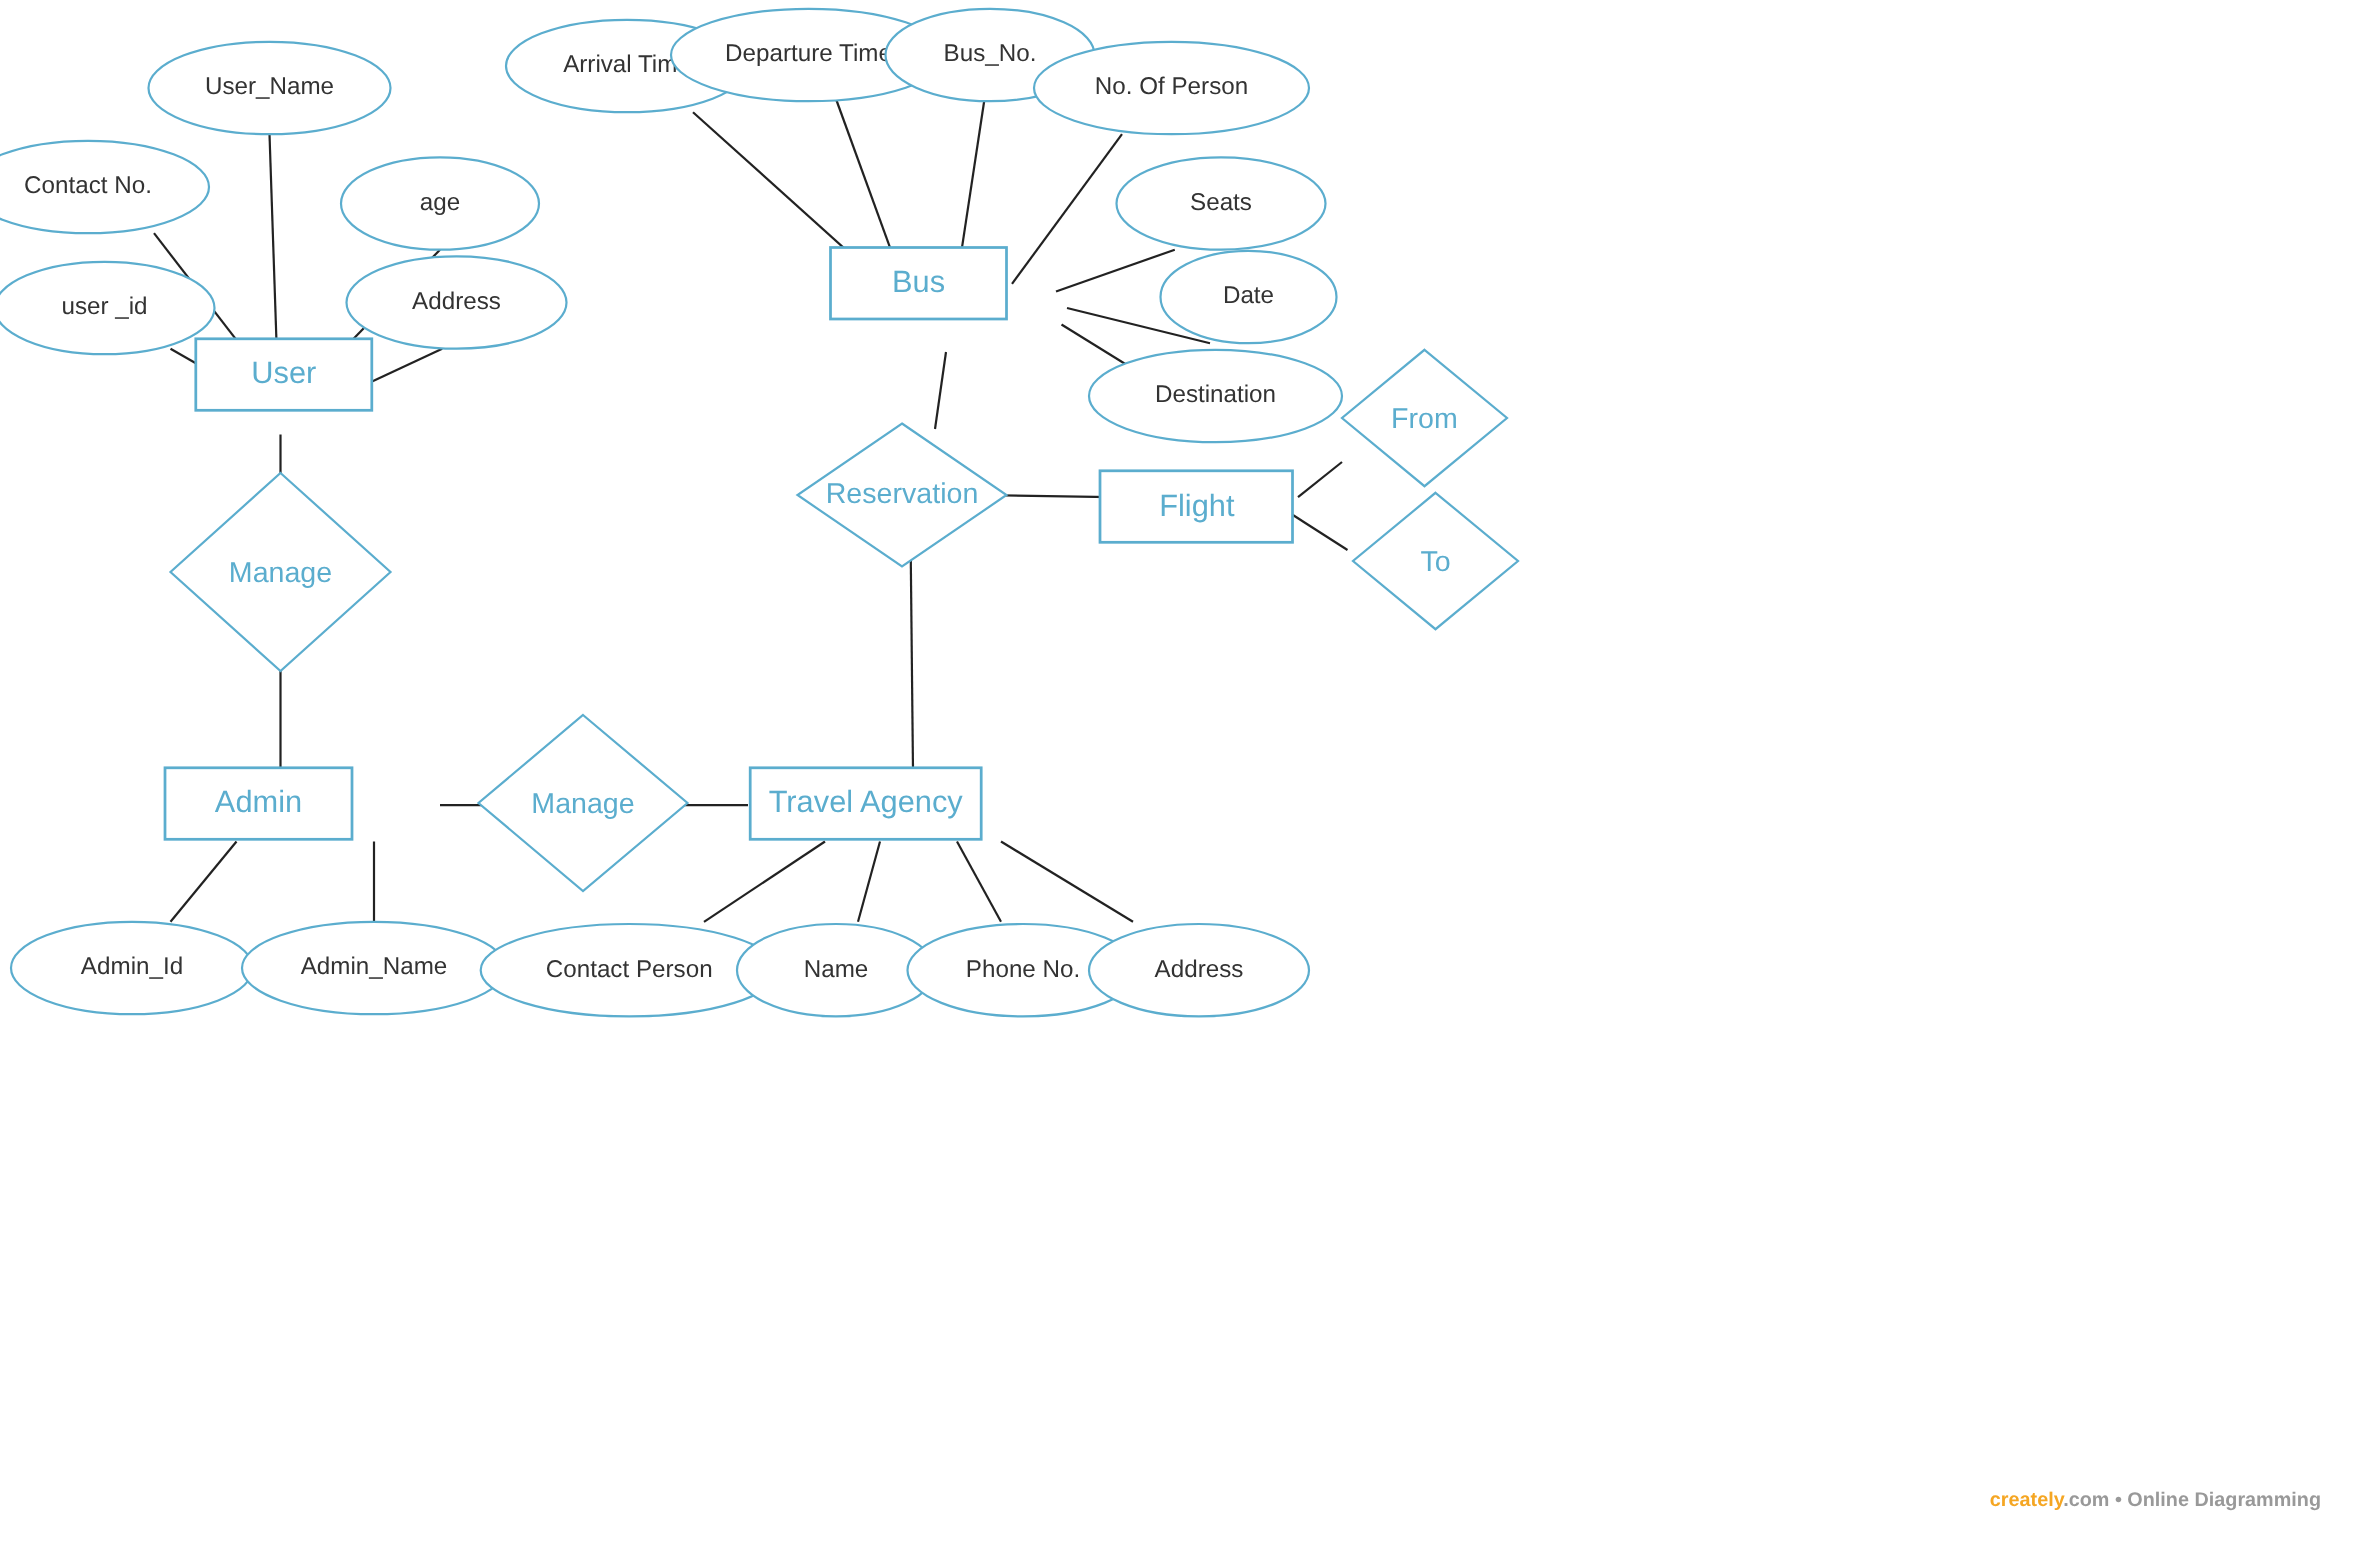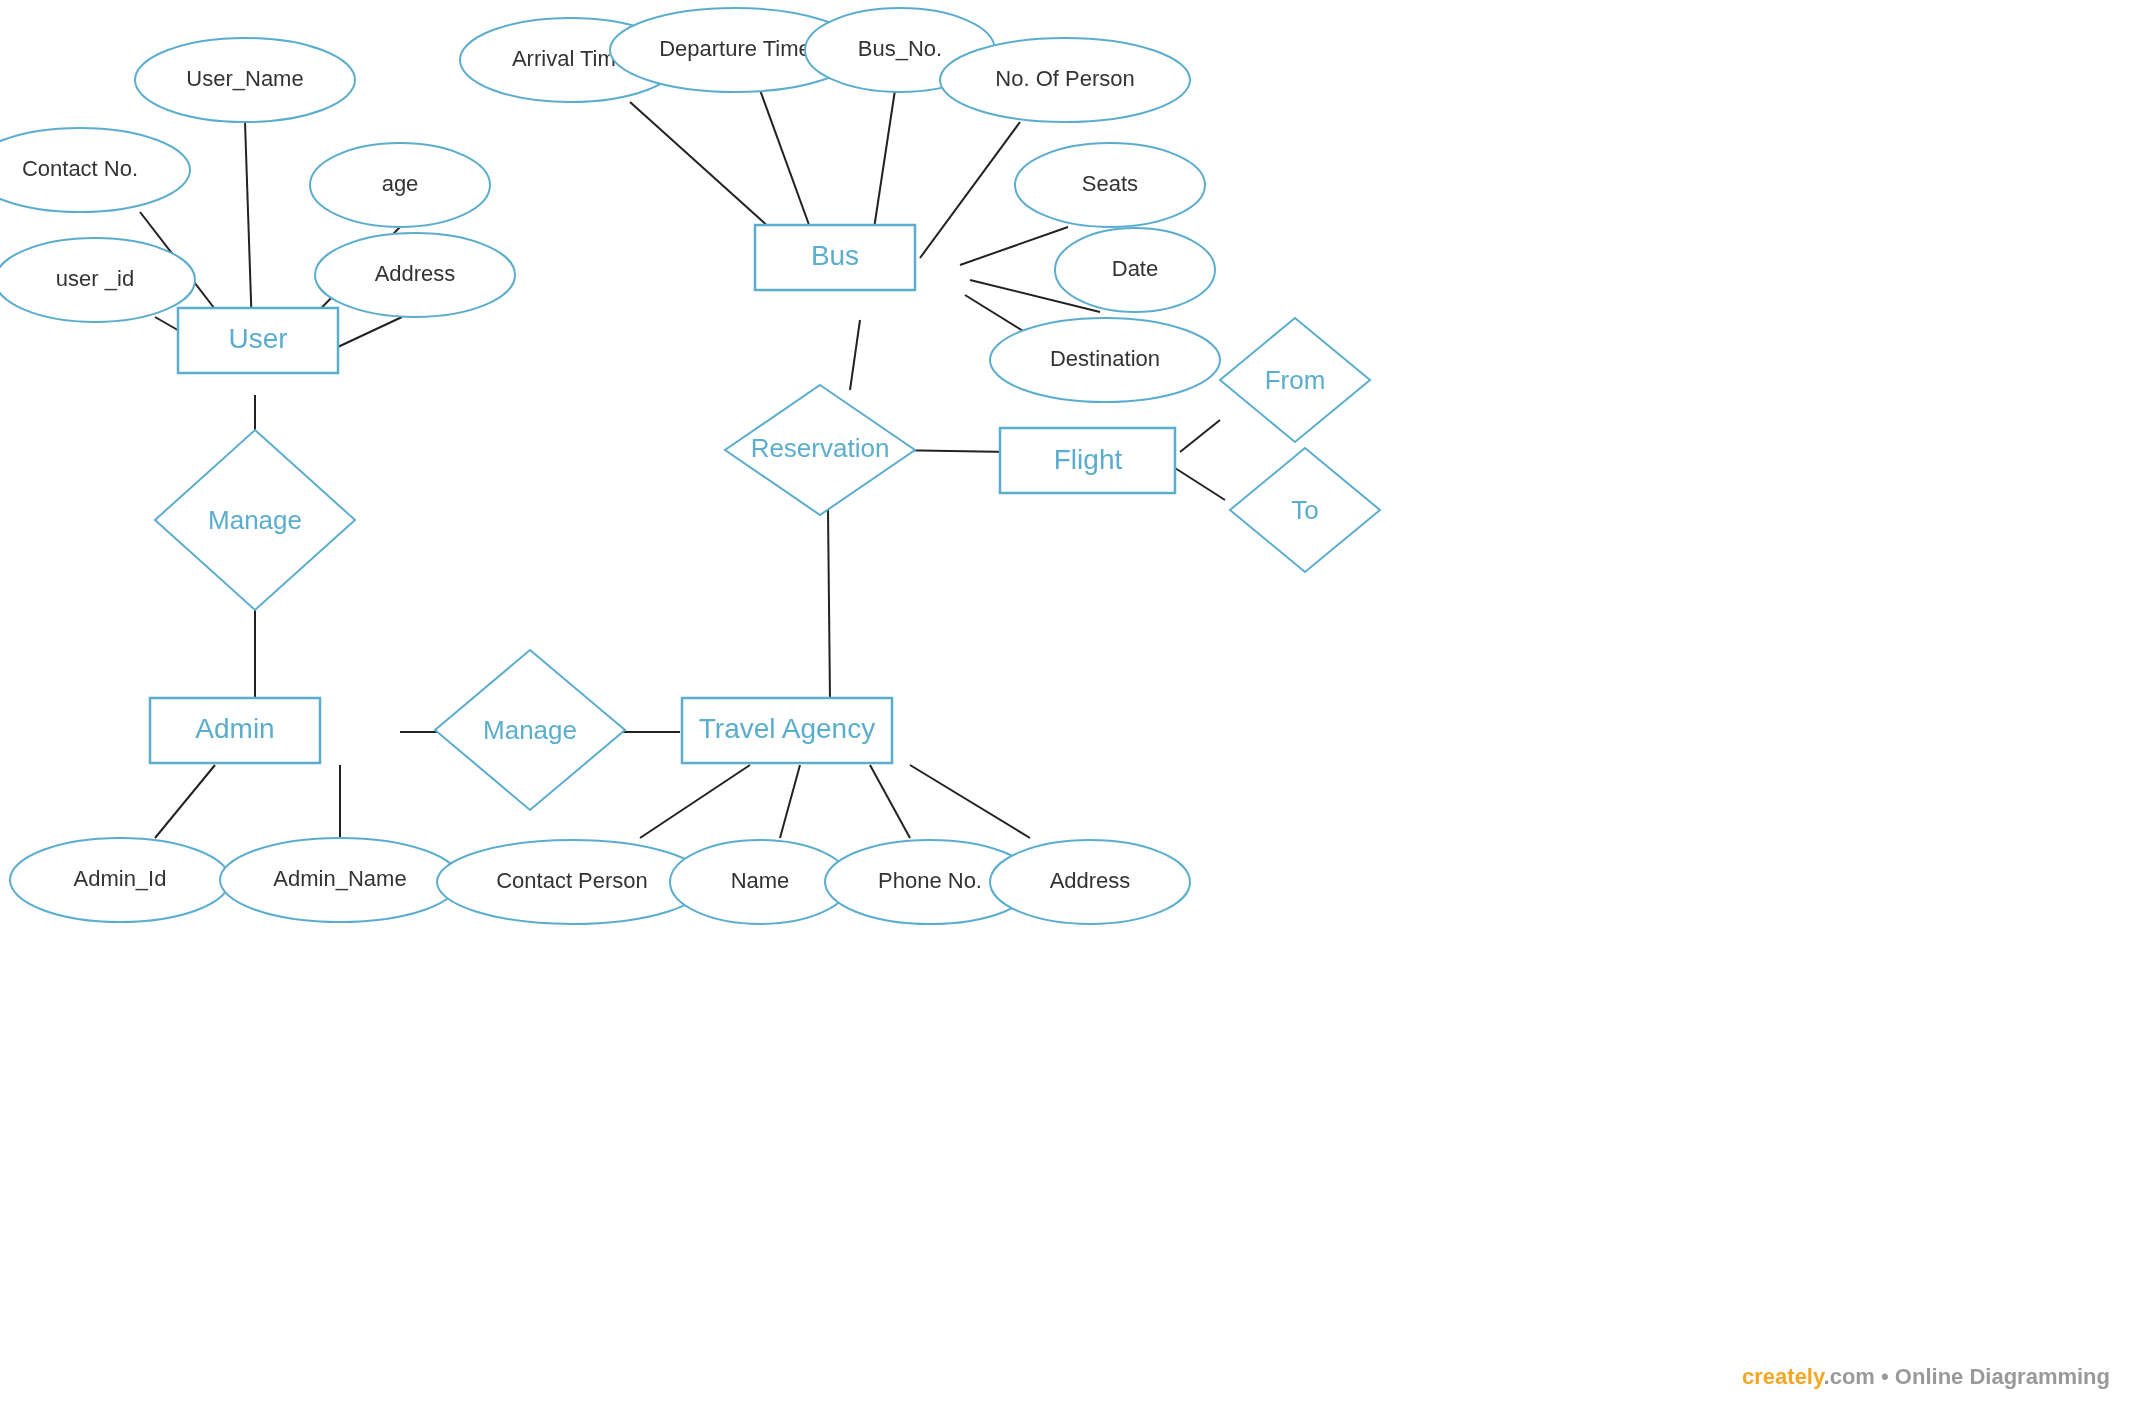--- a/index.html
+++ b/index.html
@@ -6,21 +6,21 @@
     body { background: #fff; font-family: Arial, sans-serif; }
     .diagram-container { position: relative; width: 2140px; height: 1410px; background: #fff; }
     svg { position: absolute; top: 0; left: 0; width: 2140px; height: 1410px; }
     .entity-rect { fill: white; stroke: #5badce; stroke-width: 2.5; }
     .entity-text { fill: #5badce; font-size: 28px; font-weight: 500; text-anchor: middle; dominant-baseline: middle; }
     .attr-ellipse { fill: white; stroke: #5badce; stroke-width: 2; }
     .attr-text { fill: #333; font-size: 22px; text-anchor: middle; dominant-baseline: middle; }
     .diamond { fill: white; stroke: #5badce; stroke-width: 2; }
     .relation-text { fill: #5badce; font-size: 26px; font-weight: 500; text-anchor: middle; dominant-baseline: middle; }
     .connector { stroke: #222; stroke-width: 2; fill: none; }
-    .watermark { position: absolute; bottom: 20px; right: 30px; font-size: 22px; color: #888; }
+    .watermark { position: absolute; bottom: 36px; right: 30px; font-size: 18px; color: #888; }
     .watermark span { color: #f5a623; font-weight: bold; }
   </style>
 </head>
 <body>
 
 <div class="diagram-container">
   <svg id="main-svg">
 
     <g>
 

